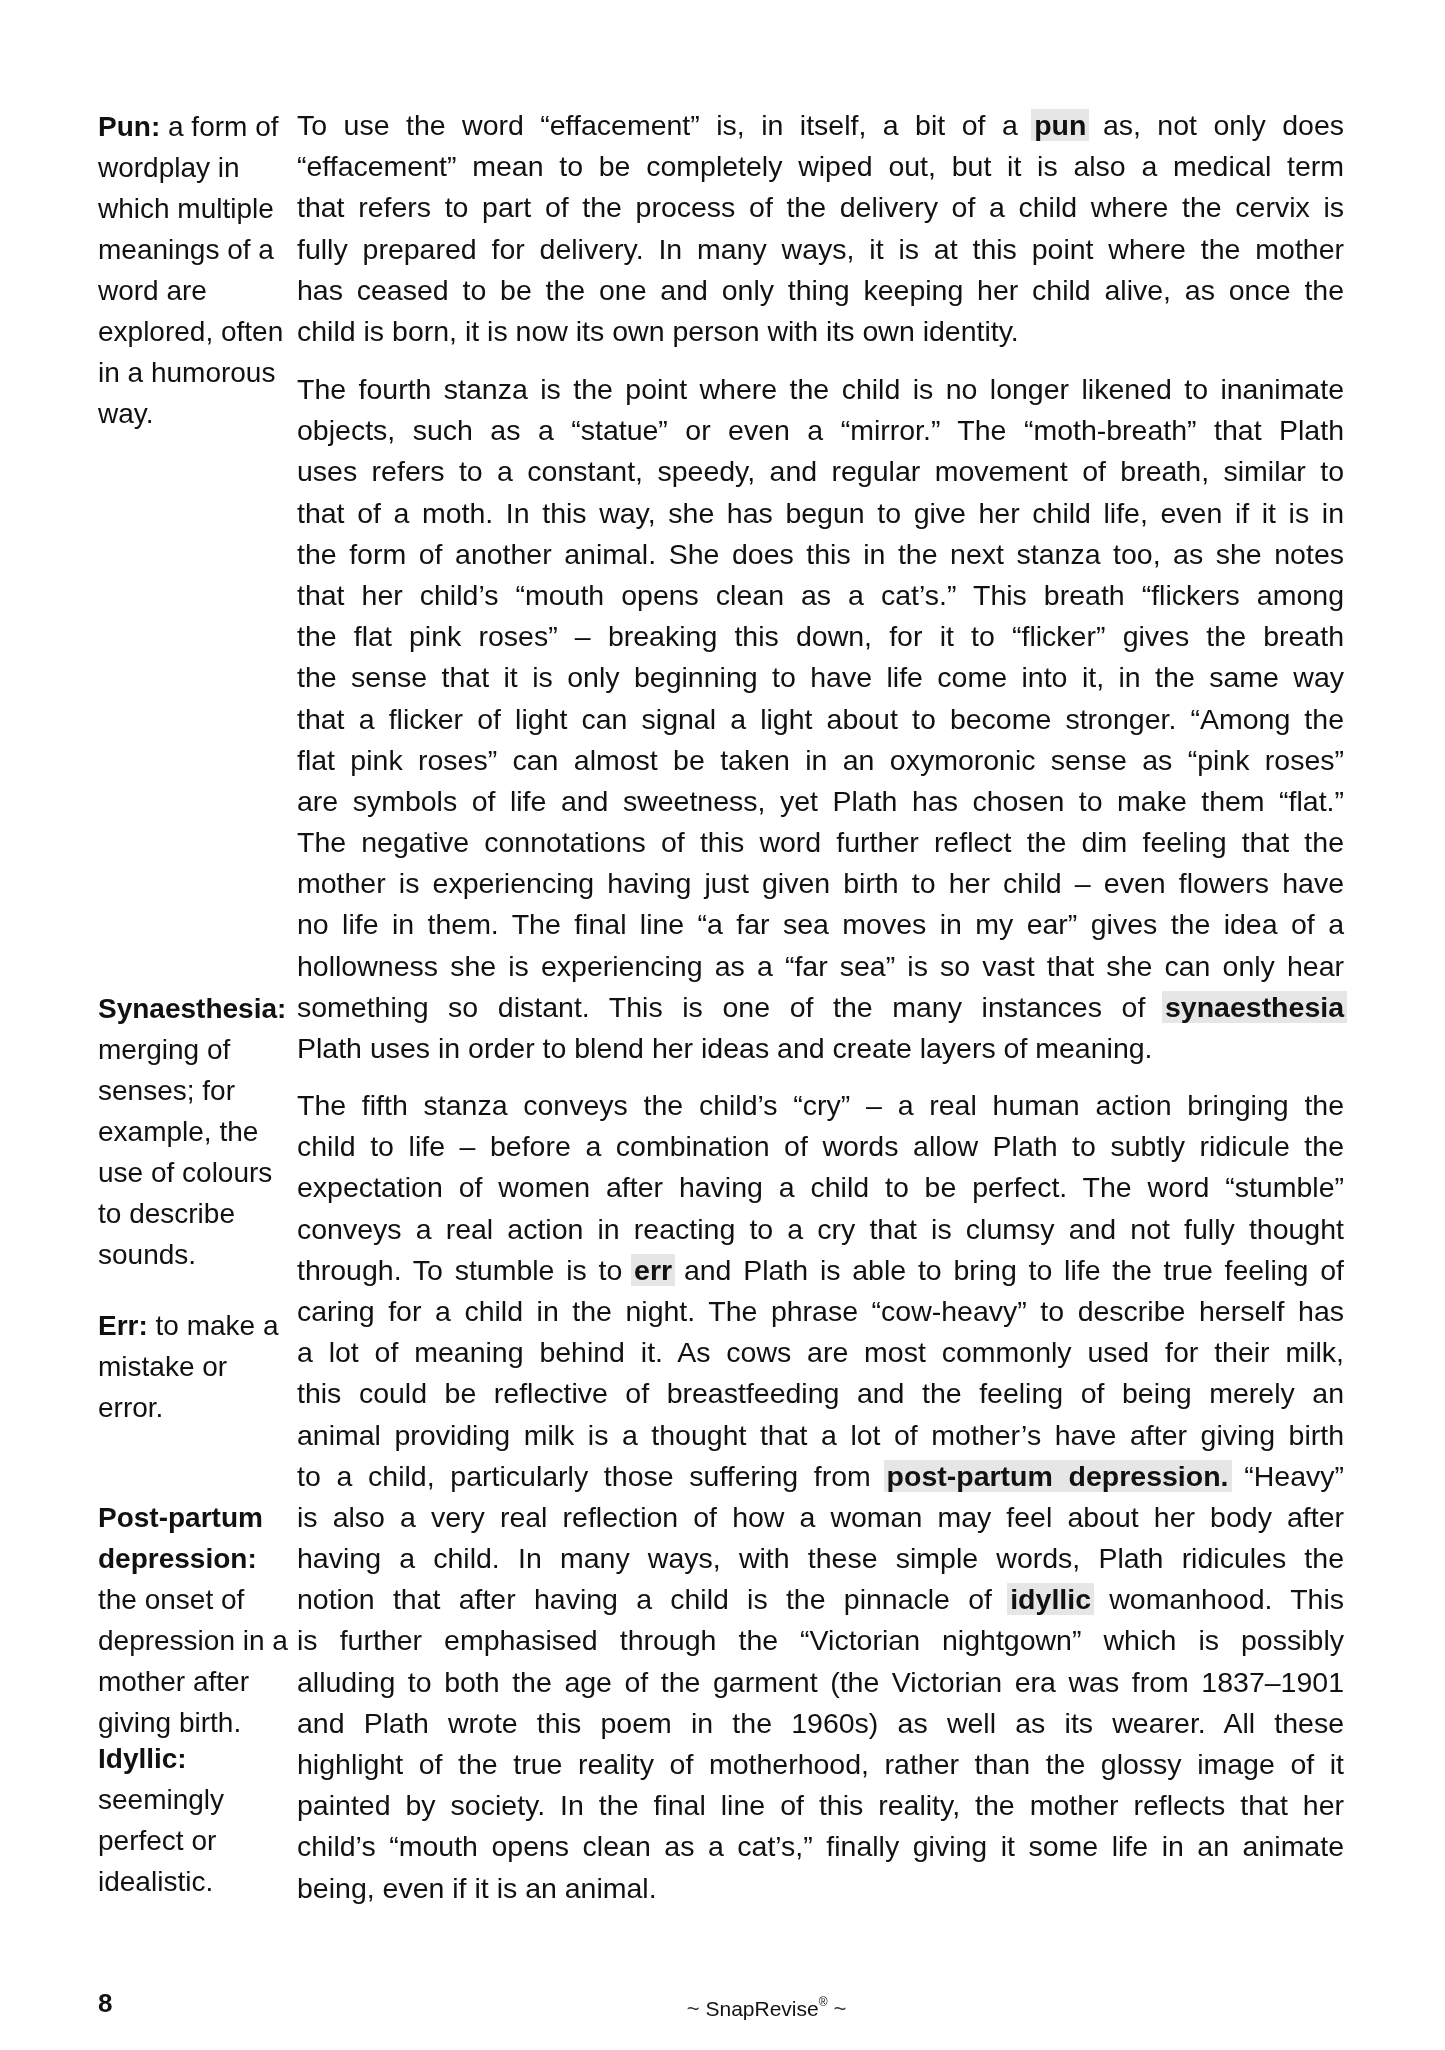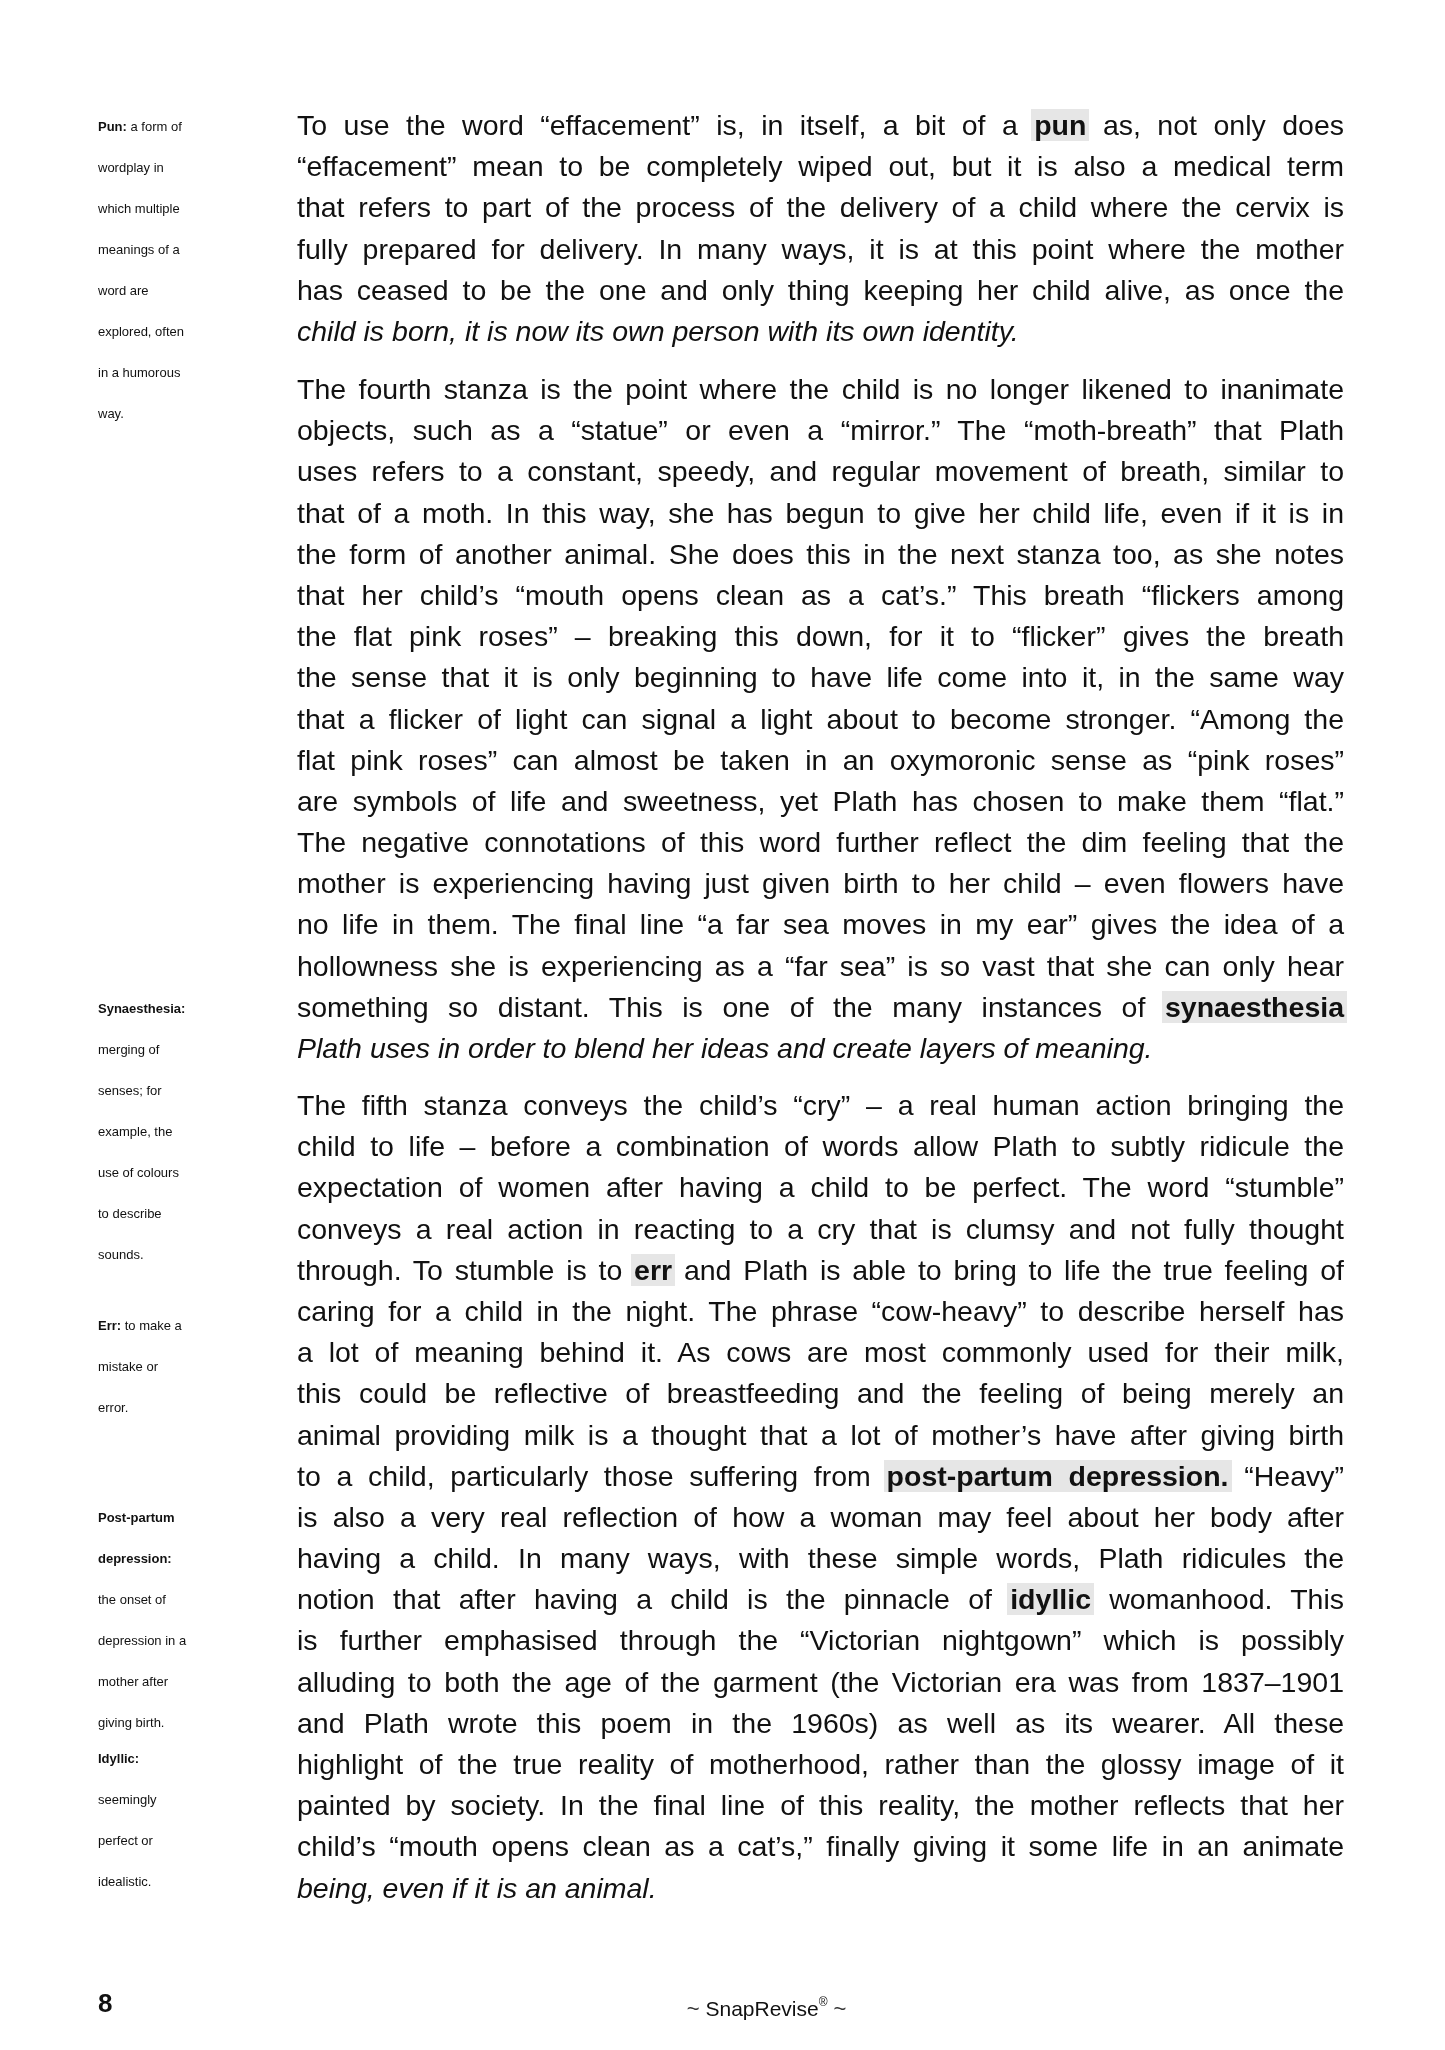--- a/index.html
+++ b/index.html
@@ -5,27 +5,27 @@
   html, body { margin: 0; padding: 0; background: #ffffff; }
   body { width: 1445px; height: 2050px; position: relative; overflow: hidden;
          font-family: "Liberation Sans", sans-serif; color: #111111; }
   .page { position: absolute; left: 0; top: 0; width: 1445px; height: 2050px; background: #ffffff; }
 
   
   .main { position: absolute; left: 297px; top: 0; width: 1047px; }
   .para { position: absolute; left: 0; width: 1047px; }
   .line { display: block; height: 41.2px; line-height: 41.2px; font-size: 28.5px;
           white-space: nowrap; text-align: justify; text-align-last: justify; }
-  .line.last { text-align-last: left; font-style: italic; }
+  .line.last { text-align-last: left; }
   .hl { background: #e6e6e6; font-weight: bold; padding: 0 3px; margin: 0 -3px; }
 
   
   .side { position: absolute; left: 98px; top: 0; width: 185px; }
   .term { position: absolute; left: 0; width: 190px; }
-  .sline { display: block; height: 41px; line-height: 41px; font-size: 13px; white-space: nowrap; }
+  .sline { display: block; height: 41px; line-height: 41px; font-size: 28px; white-space: nowrap; }
   .sline b { font-weight: bold; }
 
   
   .page-number { position: absolute; left: 98px; top: 1988px; font-size: 26px; font-weight: bold; line-height: 30px; }
   .brand { position: absolute; left: 0; width: 1445px; top: 1990px; text-align: center; font-size: 21px; line-height: 28px; margin-left: 44px; }
   .brand sup { font-size: 12px; position: relative; top: -2px; }
   .tilde { font-size: 22px; color: #333; }
 </style>
 </head>
 <body>

